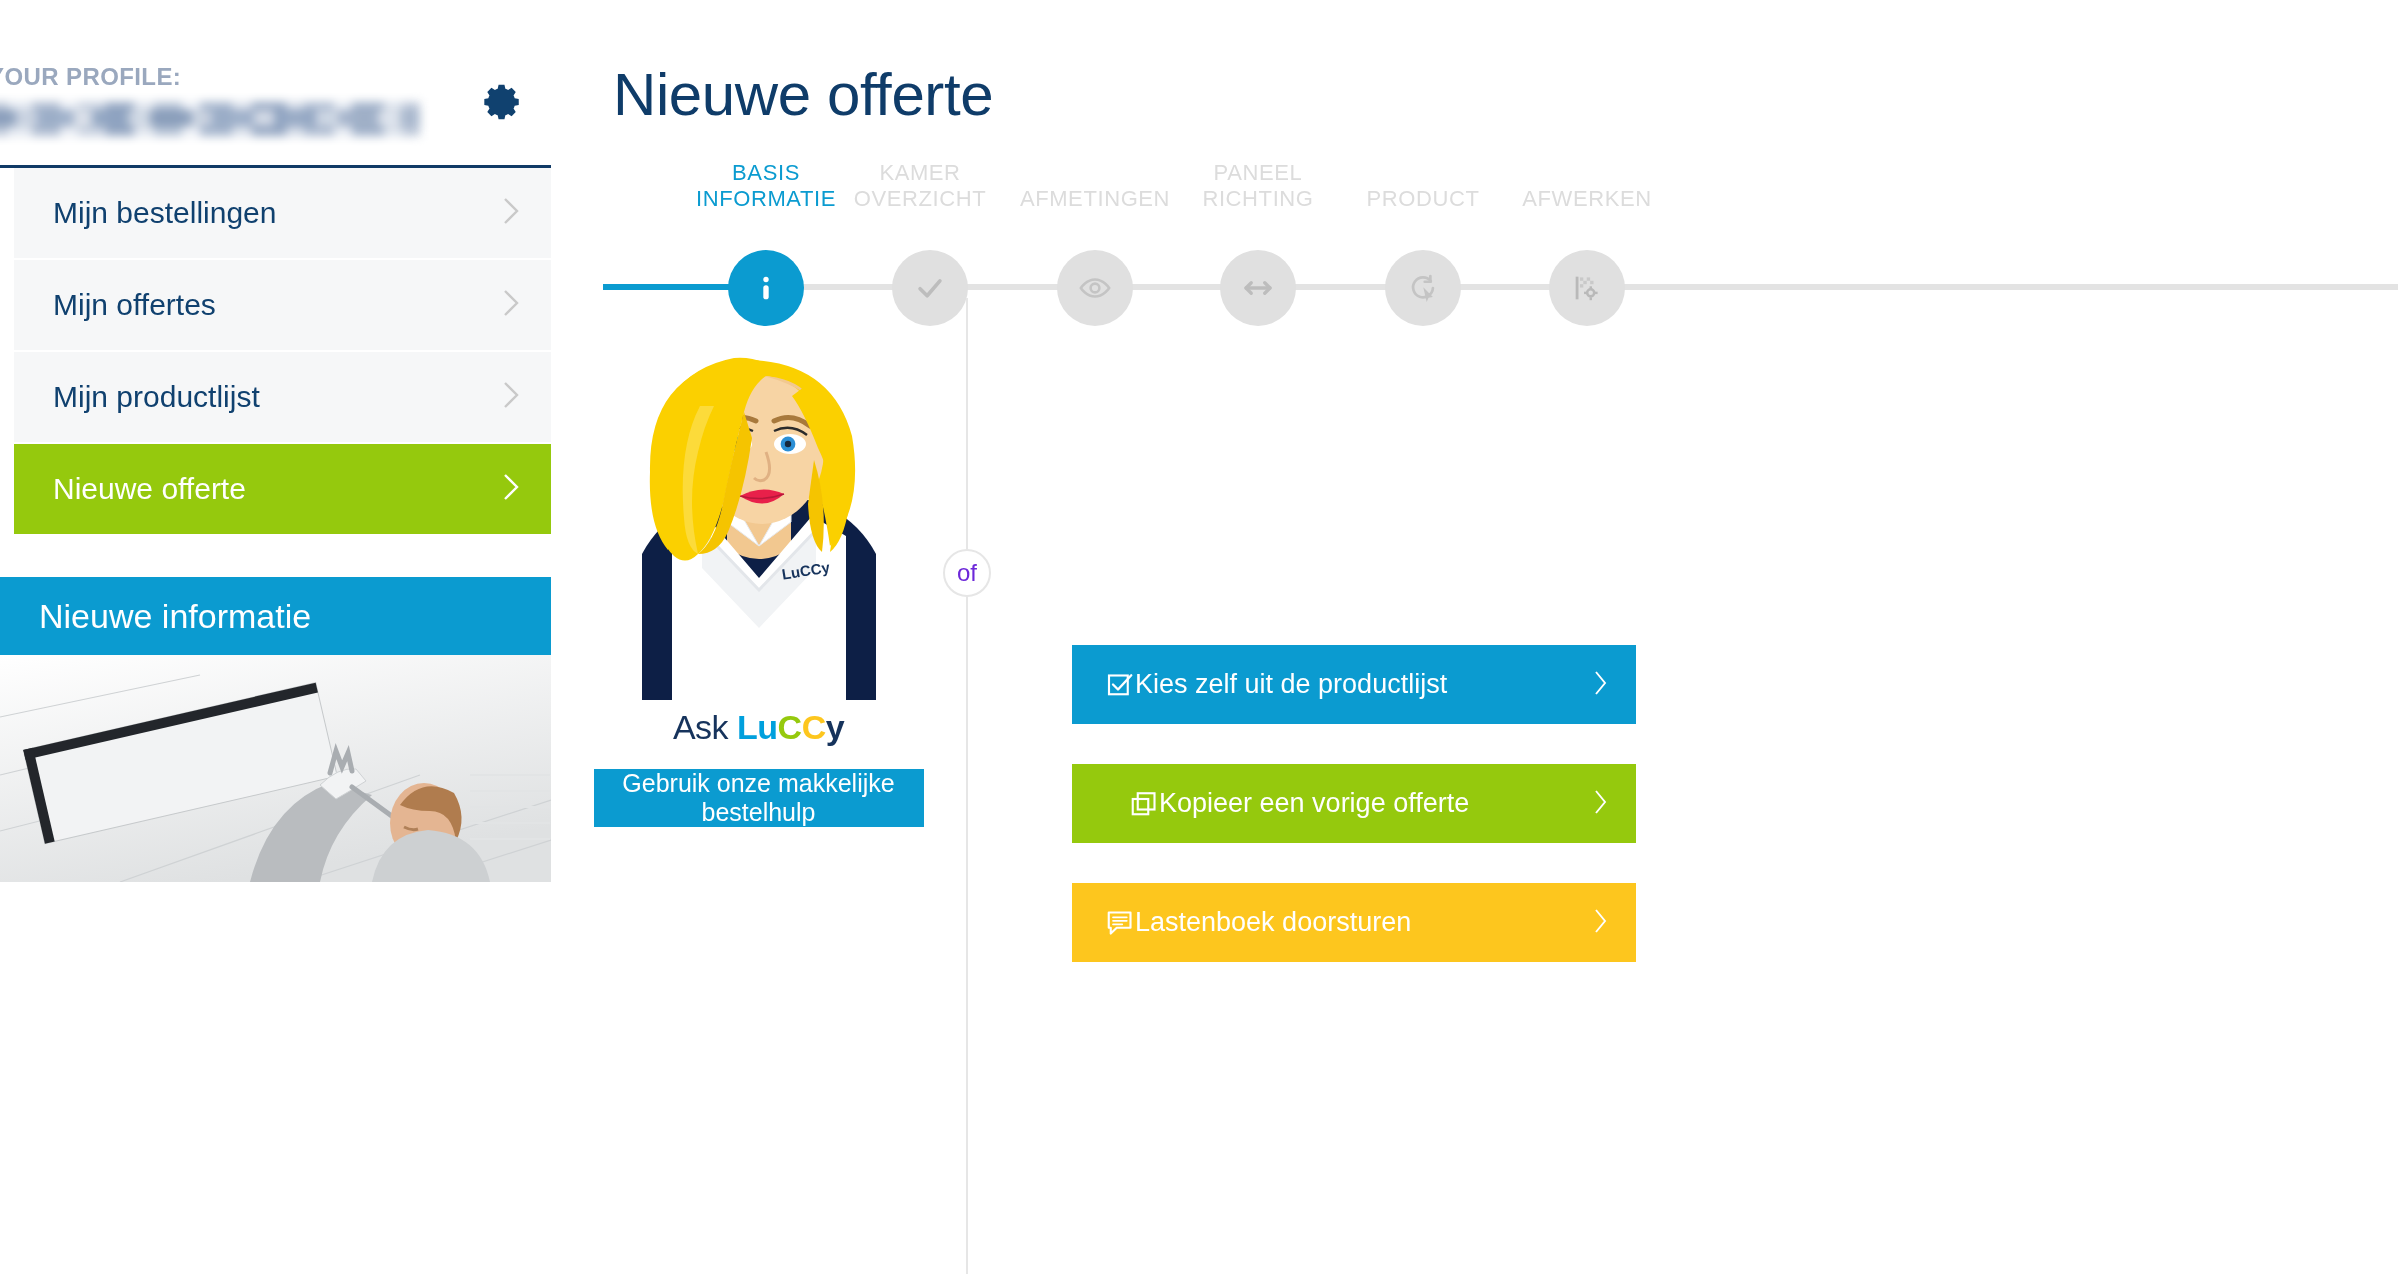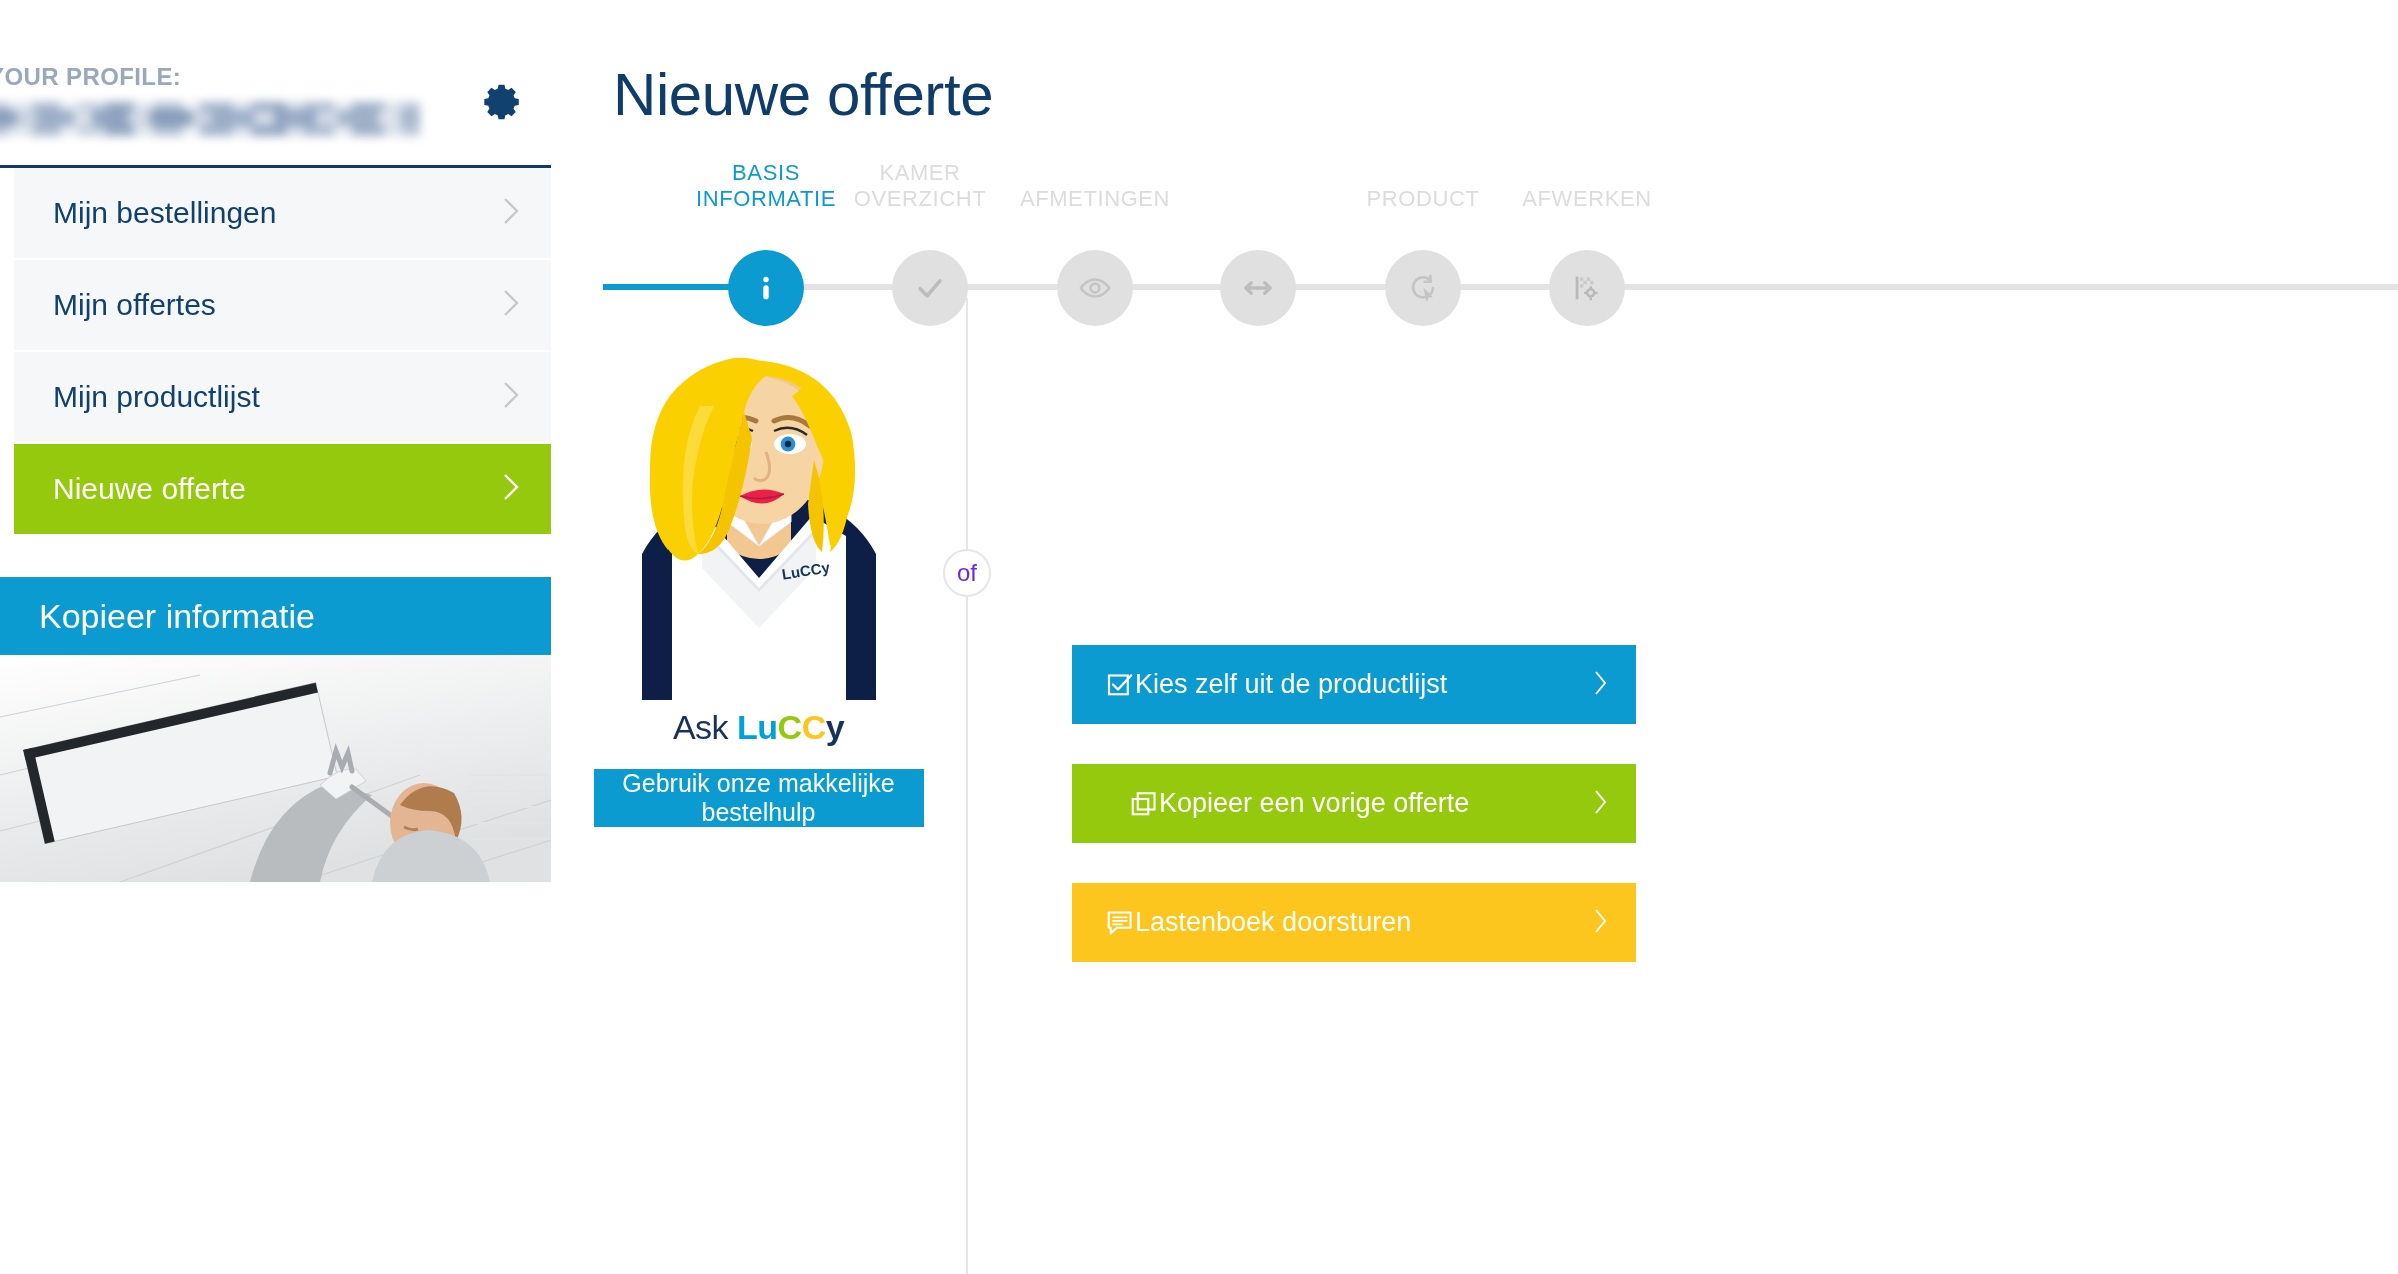--- a/index.html
+++ b/index.html
@@ -229,21 +229,21 @@
         <span class="chev">
           <svg width="26" height="32" viewBox="0 0 26 32">
               <path d="M6 4 L18 16 L6 28" fill="none" stroke="#ffffff" stroke-width="2.4"></path>
             </svg>
         </span>
       </li>
     </ul>
 
     <section class="prodinfo-panel">
       <div class="prodinfo-head">
-        <span class="pi-title">Kopieer informatie</span>
+        <span class="pi-title">Nieuwe informatie</span>
       </div>
       <div class="prodinfo-photo">
         <svg width="551" height="227" viewBox="0 0 551 227" aria-hidden="true">
           <defs>
             <linearGradient id="ceil" x1="0" y1="0" x2="0.4" y2="1">
               <stop offset="0" stop-color="#ffffff"></stop>
                 <stop offset="1" stop-color="#dfe1e2"></stop>
             </linearGradient>
           </defs>
           <rect width="551" height="227" fill="url(#ceil)"></rect>
@@ -317,20 +317,24 @@
       </div>
       <div class="step" style="left:506px;">
         <svg width="34" height="34" viewBox="0 0 24 24">
             <g fill="none" stroke="#c4c4c4" stroke-width="1.8">
               <path d="M2 12s3.8-6 10-6 10 6 10 6-3.8 6-10 6-10-6-10-6z"></path>
               <circle cx="12" cy="12" r="3.1"></circle>
             </g>
           </svg>
       </div>
 
+      <div class="step-label" style="left:577px; top:-62px;">
+        <div>PANEEL</div>
+        <div>RICHTING</div>
+      </div>
       <div class="step" style="left:669px;">
         <svg width="36" height="36" viewBox="0 0 24 24">
             <g fill="none" stroke="#bdbdbd" stroke-width="2.2" stroke-linecap="round" stroke-linejoin="round">
               <path d="M4 12h16"></path>
               <path d="M7.5 8.5 4 12l3.5 3.5"></path>
               <path d="M16.5 8.5 20 12l-3.5 3.5"></path>
             </g>
           </svg>
       </div>
 

